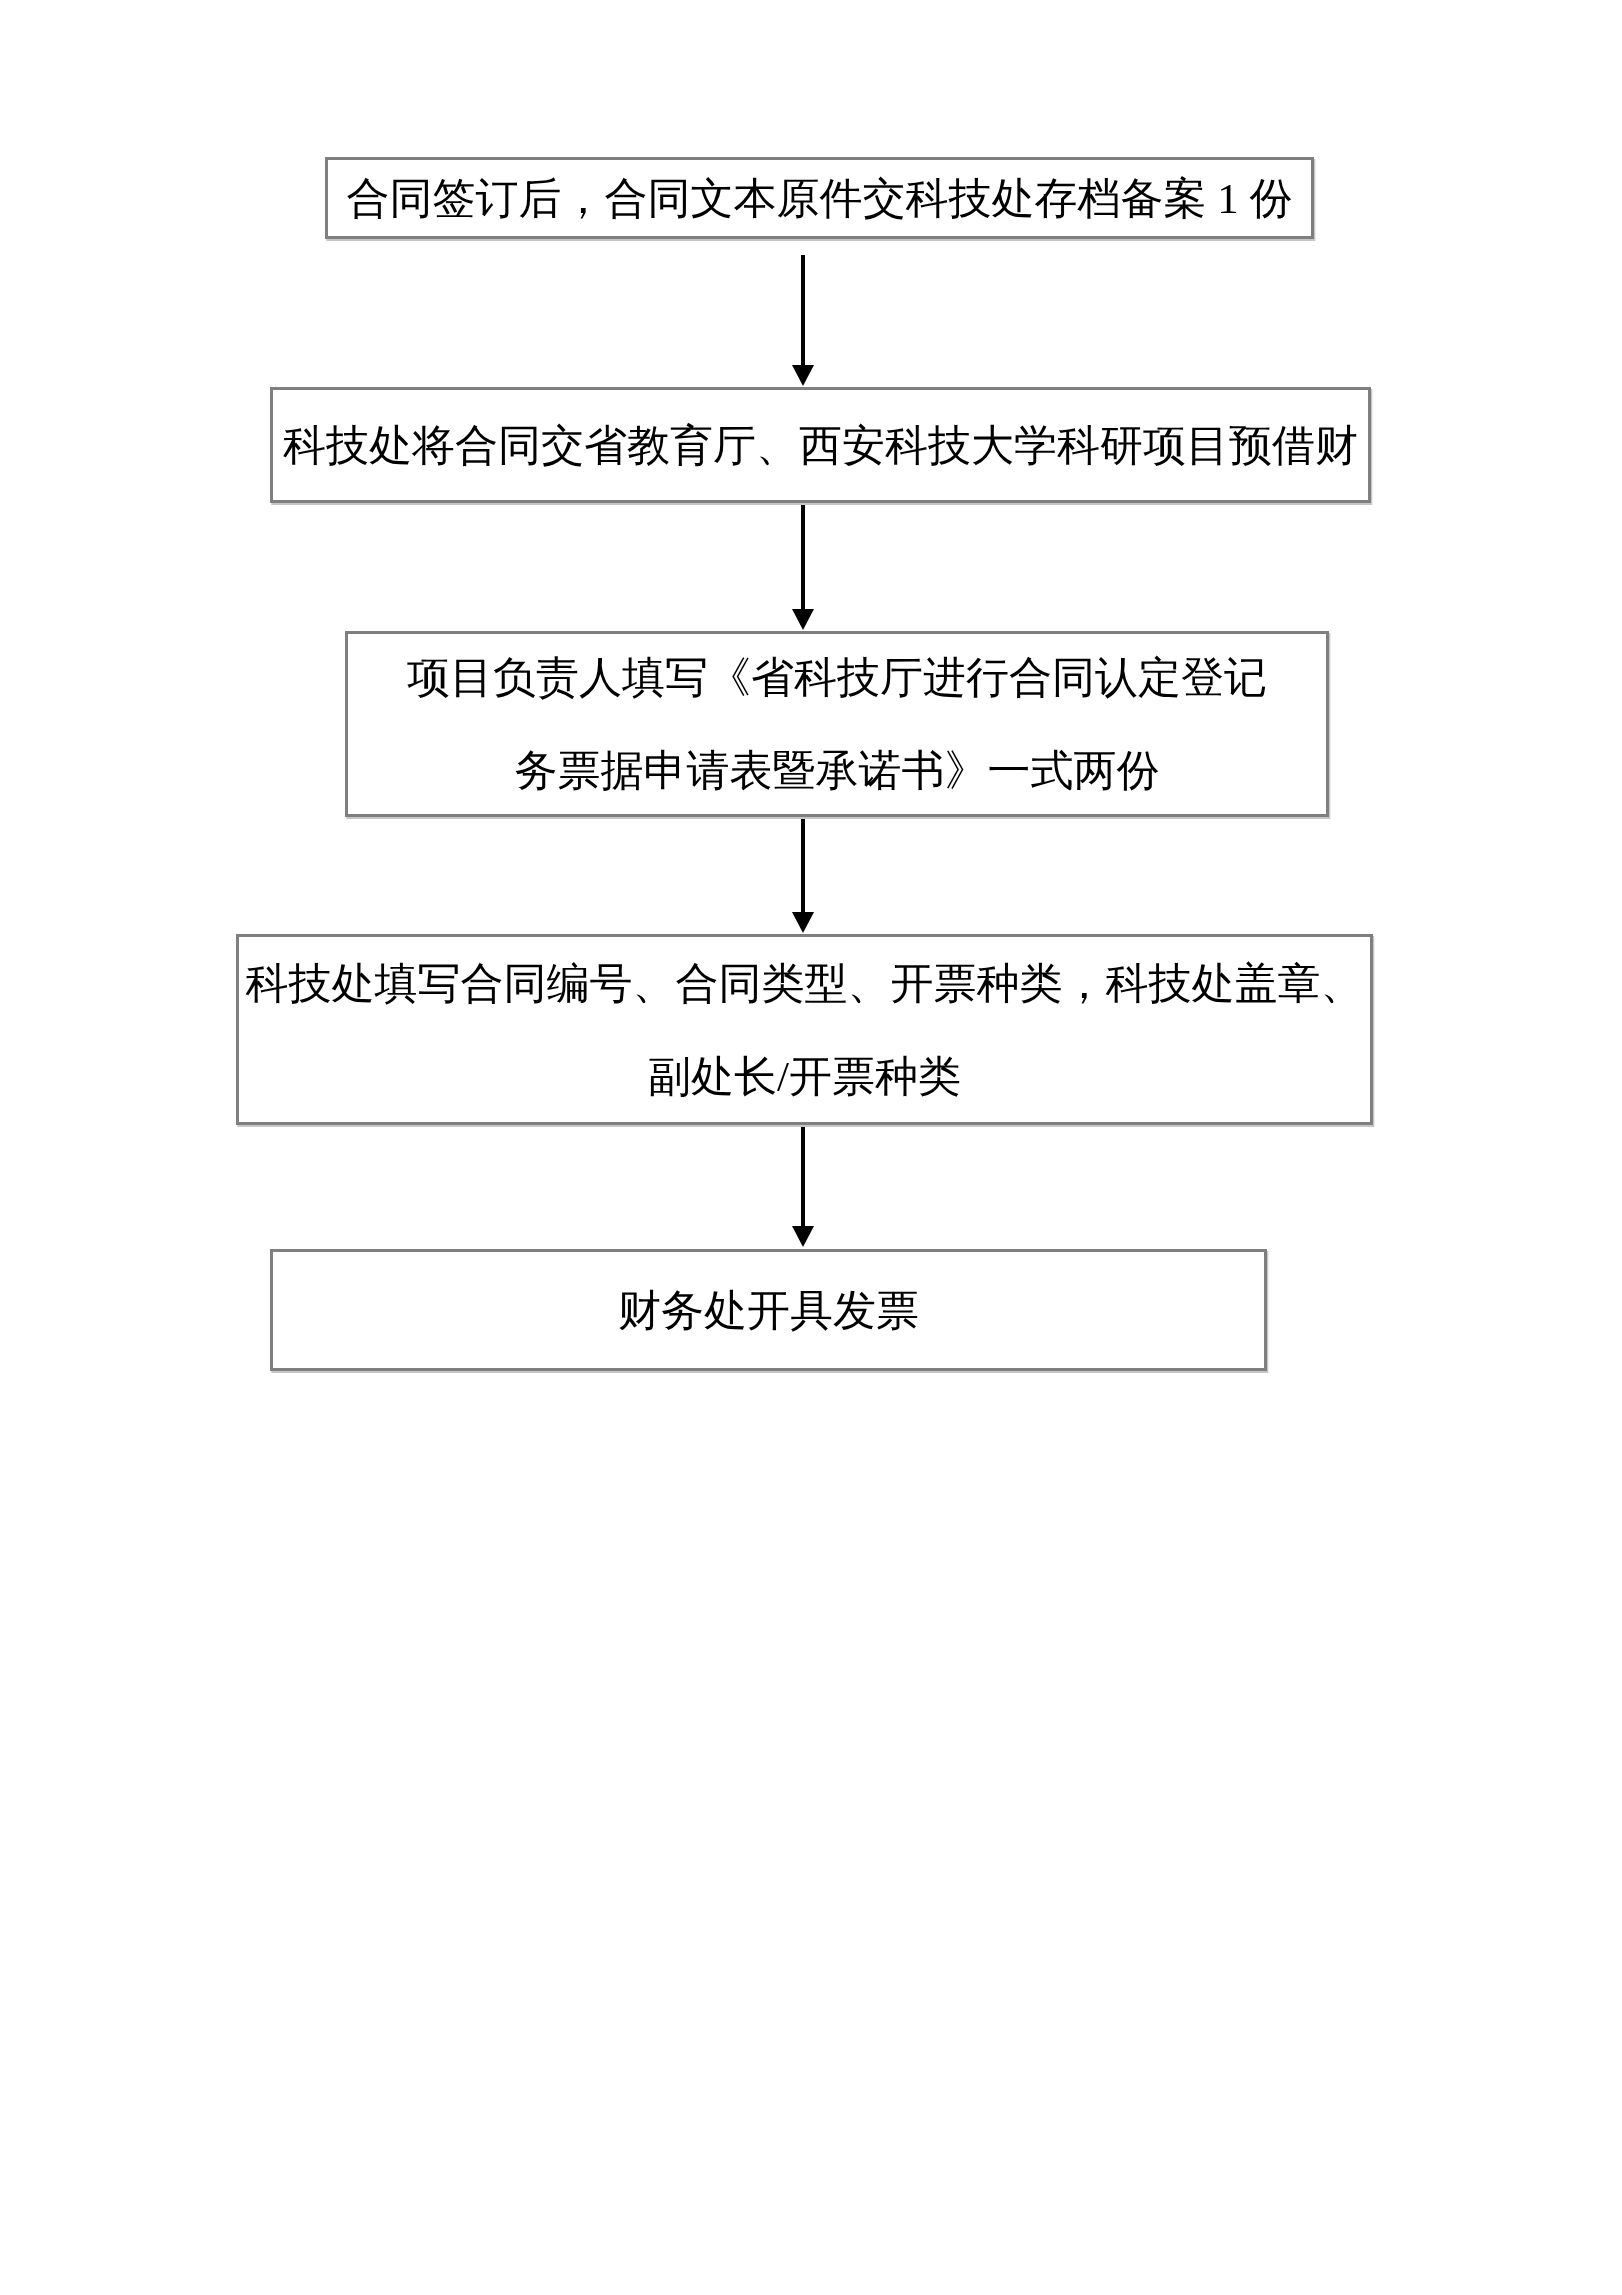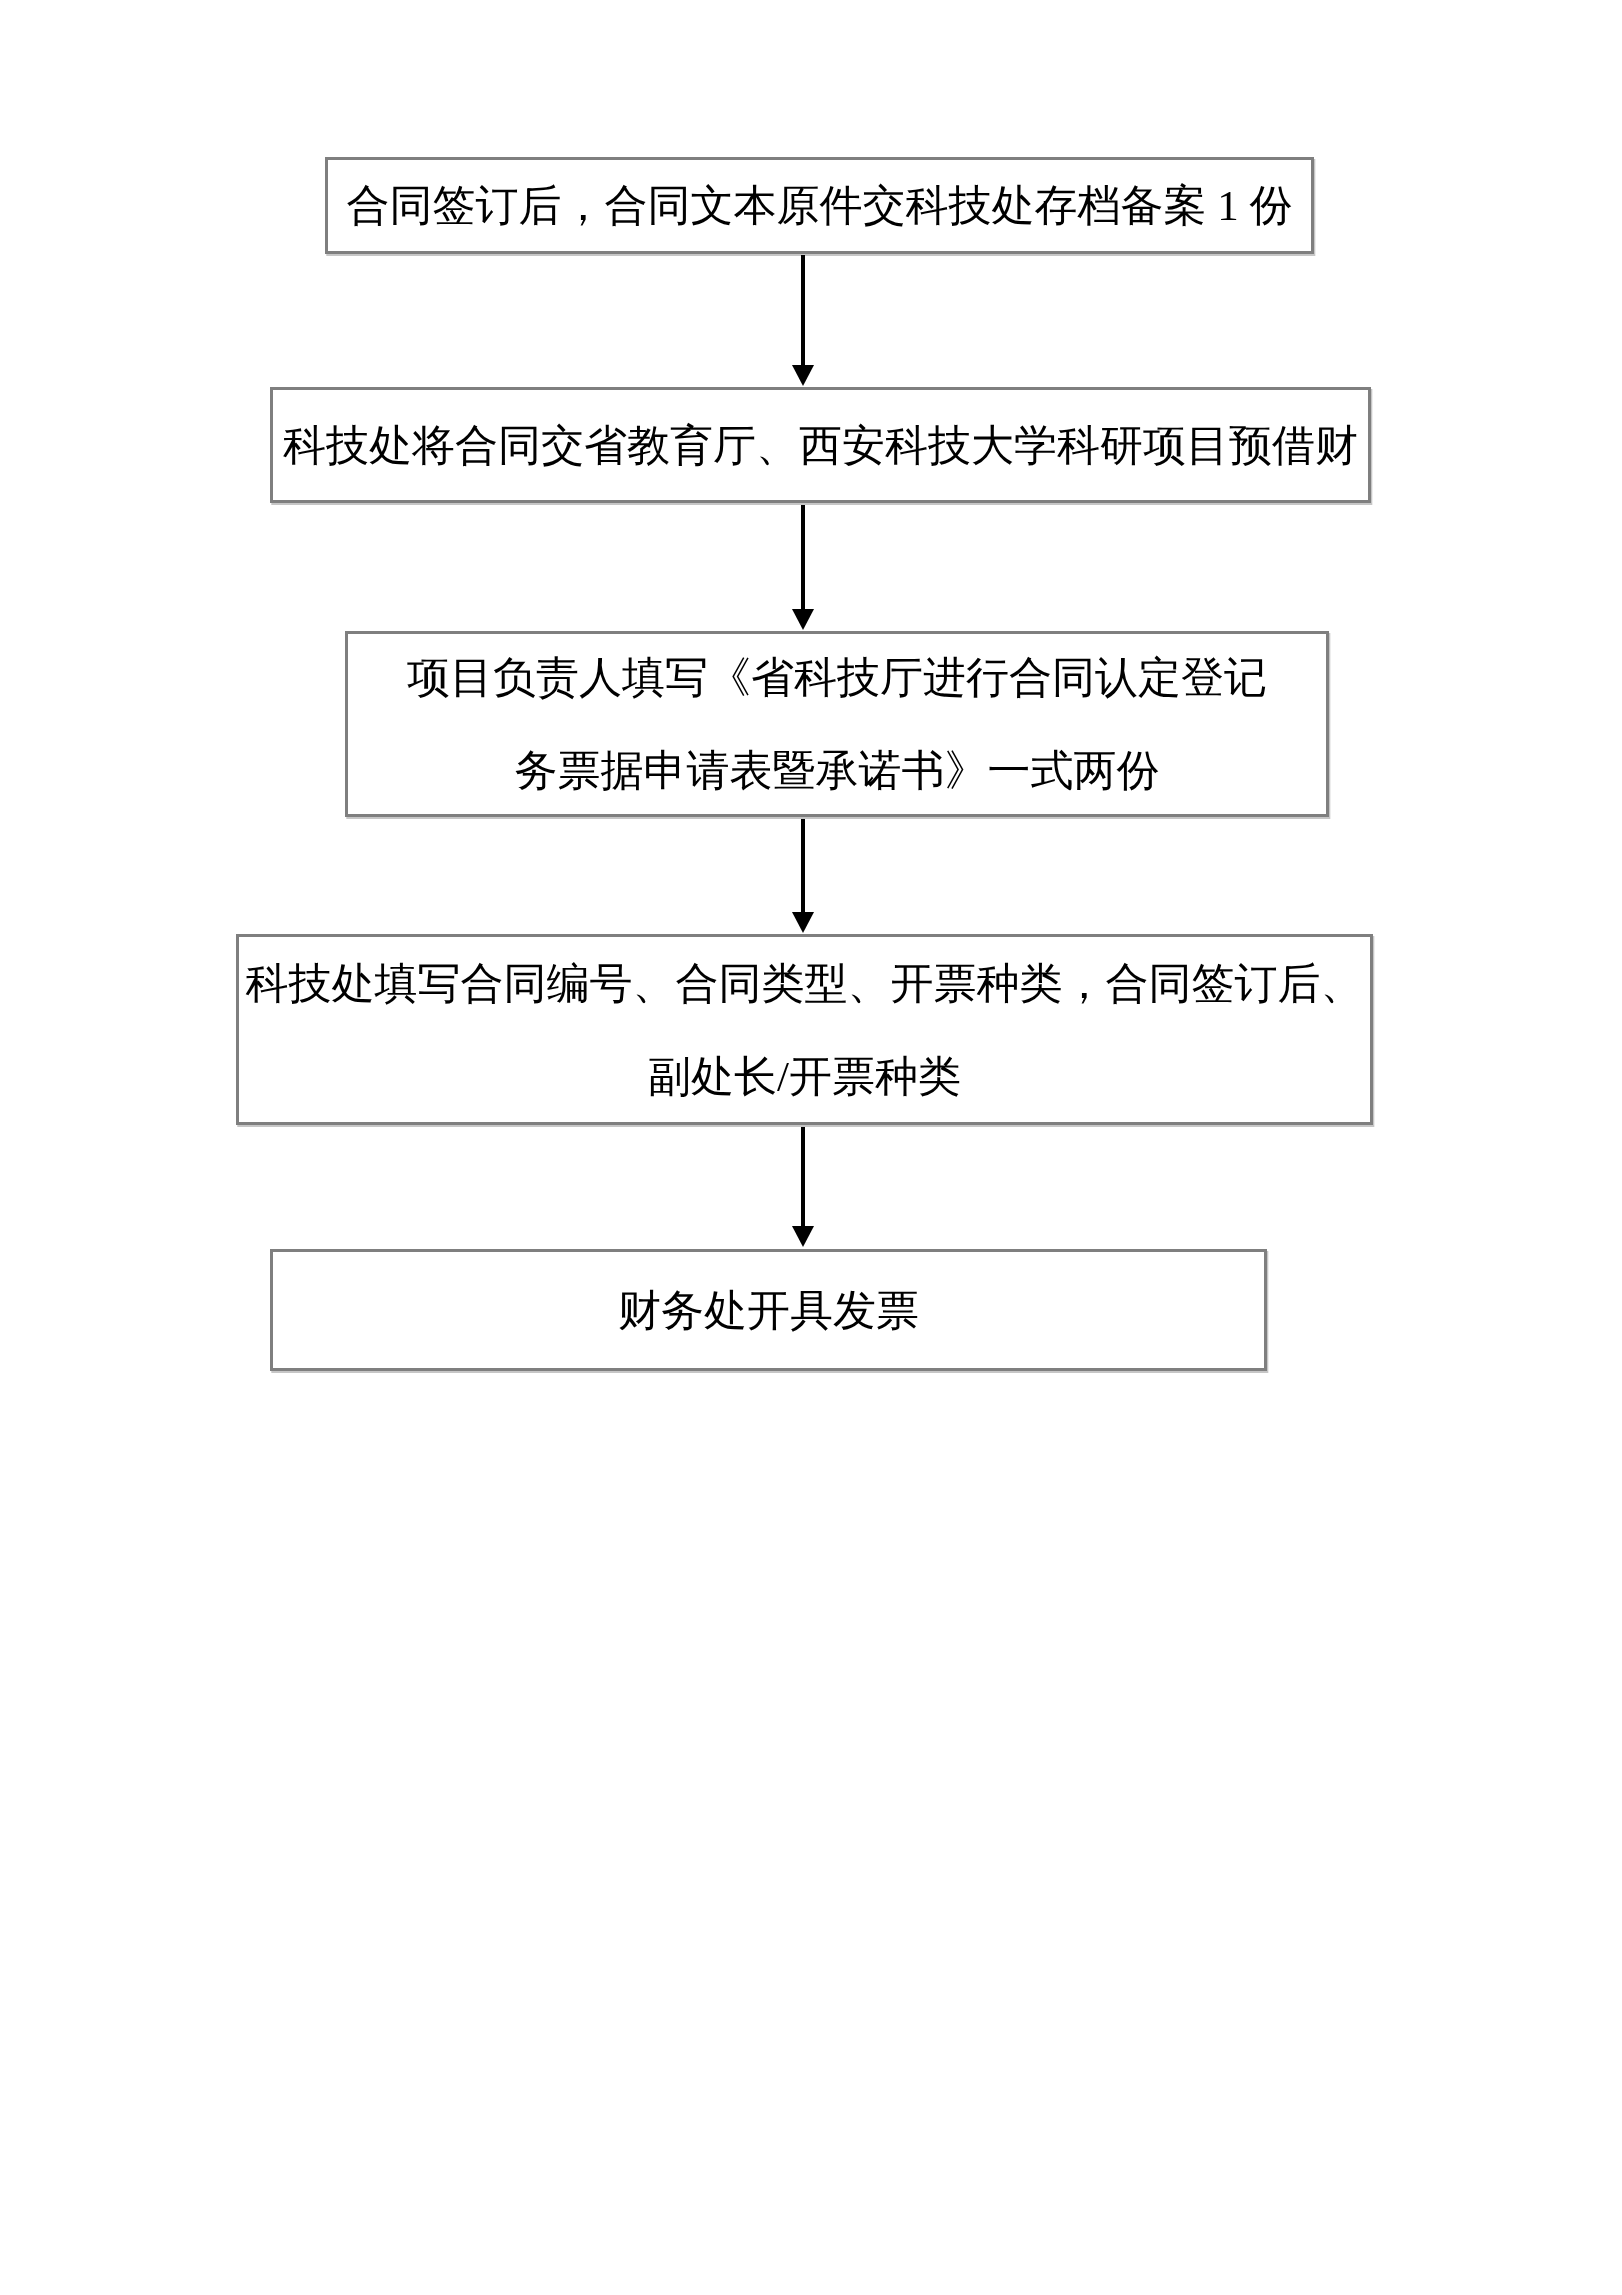--- a/index.html
+++ b/index.html
@@ -37,21 +37,21 @@
     box-shadow: 1.3px 2px 0 rgba(128,128,128,0.45);
   }
   .flow-box .line {
     display: block;
     white-space: nowrap;
   }
   .flow-box.two-line .line {
     line-height: 93px;
   }
   
-  #box1 { left: 325px;  top: 157px;  width: 989px; height: 97px; }
+  #box1 { left: 325px;  top: 157px;  width: 989px; height: 82px; }
   #box2 { left: 270px;  top: 387px;  width: 1101px; height: 116px; }
   #box3 { left: 345px;  top: 631px;  width: 984px; height: 186px; }
   #box4 { left: 236px;  top: 934px; width: 1137px; height: 191px; }
   #box5 { left: 270px;  top: 1249px; width: 997px; height: 122px; }
 
   .arrow {
     position: absolute;
     width: 23.6px;
     display: flex;
     flex-direction: column;
@@ -103,21 +103,21 @@
     <span class="line">项目负责人填写《省科技厅进行合同认定登记</span>
     <span class="line">务票据申请表暨承诺书》一式两份</span>
   </div>
 
   <div id="arrow3" class="arrow">
     <div class="shaft"></div>
     <div class="head"></div>
   </div>
 
   <div id="box4" class="flow-box two-line">
-    <span class="line">科技处填写合同编号、合同类型、开票种类，合同签订后、</span>
+    <span class="line">科技处填写合同编号、合同类型、开票种类，科技处盖章、</span>
     <span class="line">副处长/开票种类</span>
   </div>
 
   <div id="arrow4" class="arrow">
     <div class="shaft"></div>
     <div class="head"></div>
   </div>
 
   <div id="box5" class="flow-box">
     <span class="line">财务处开具发票</span>

